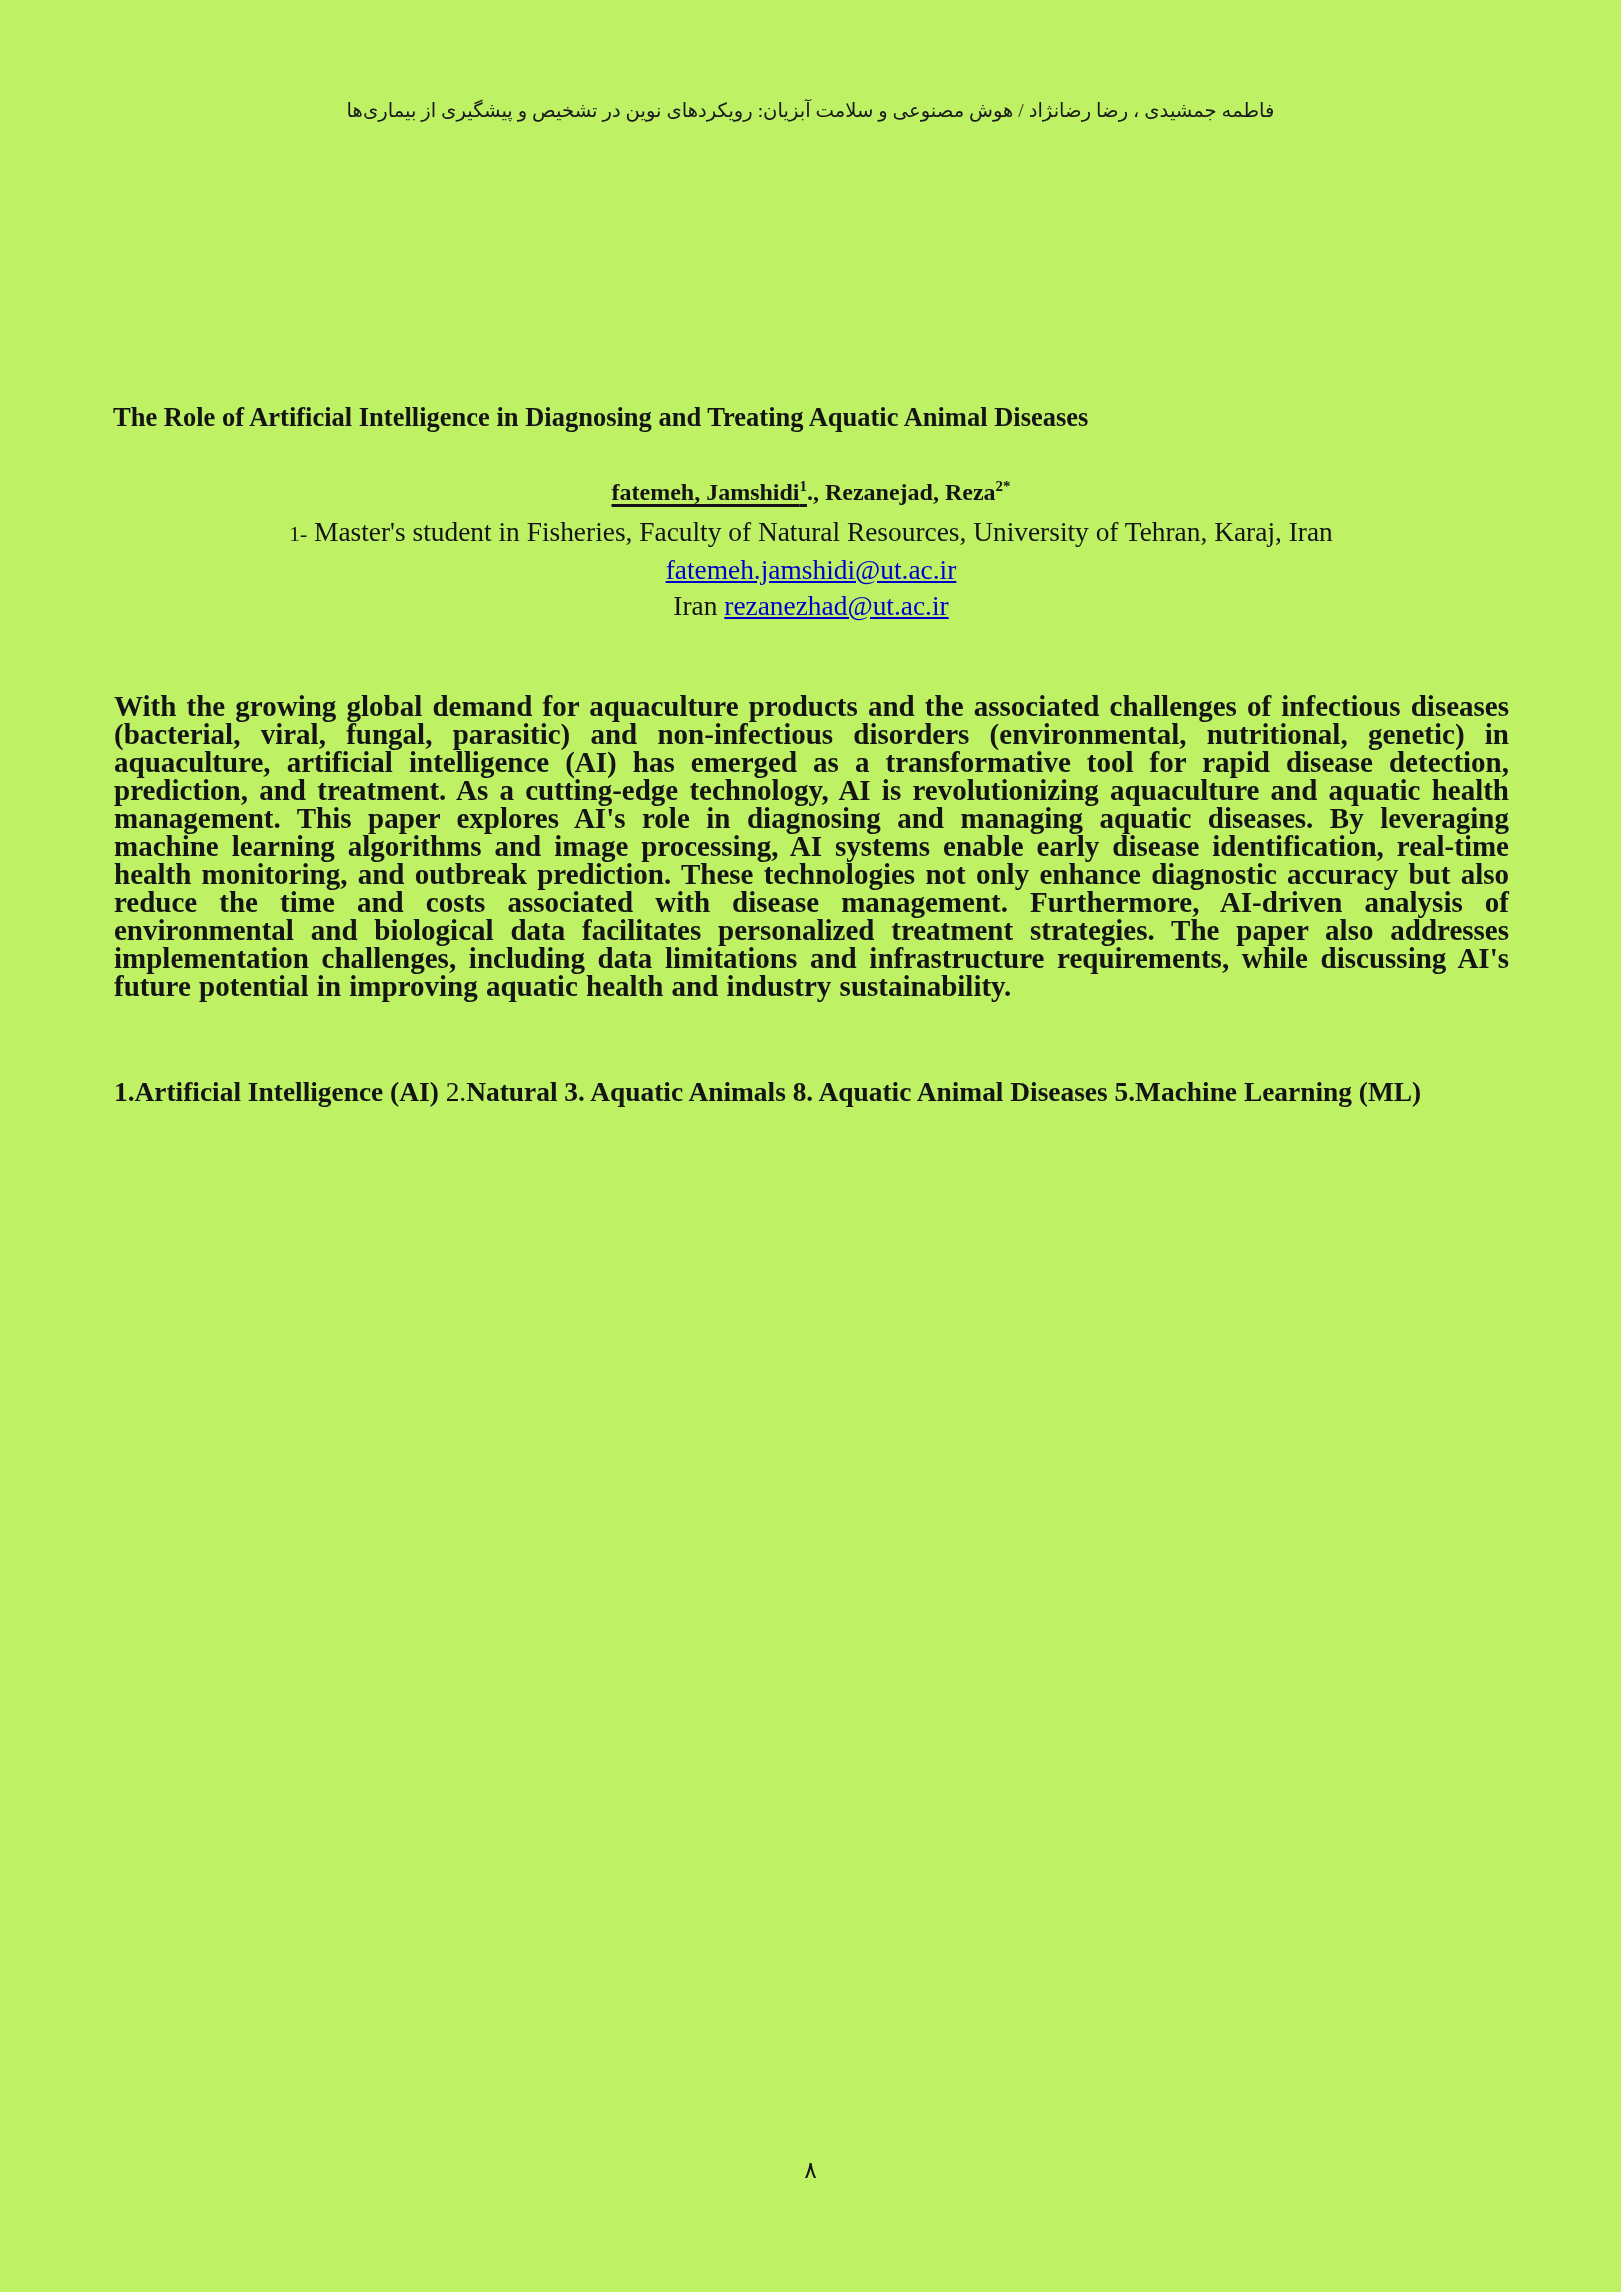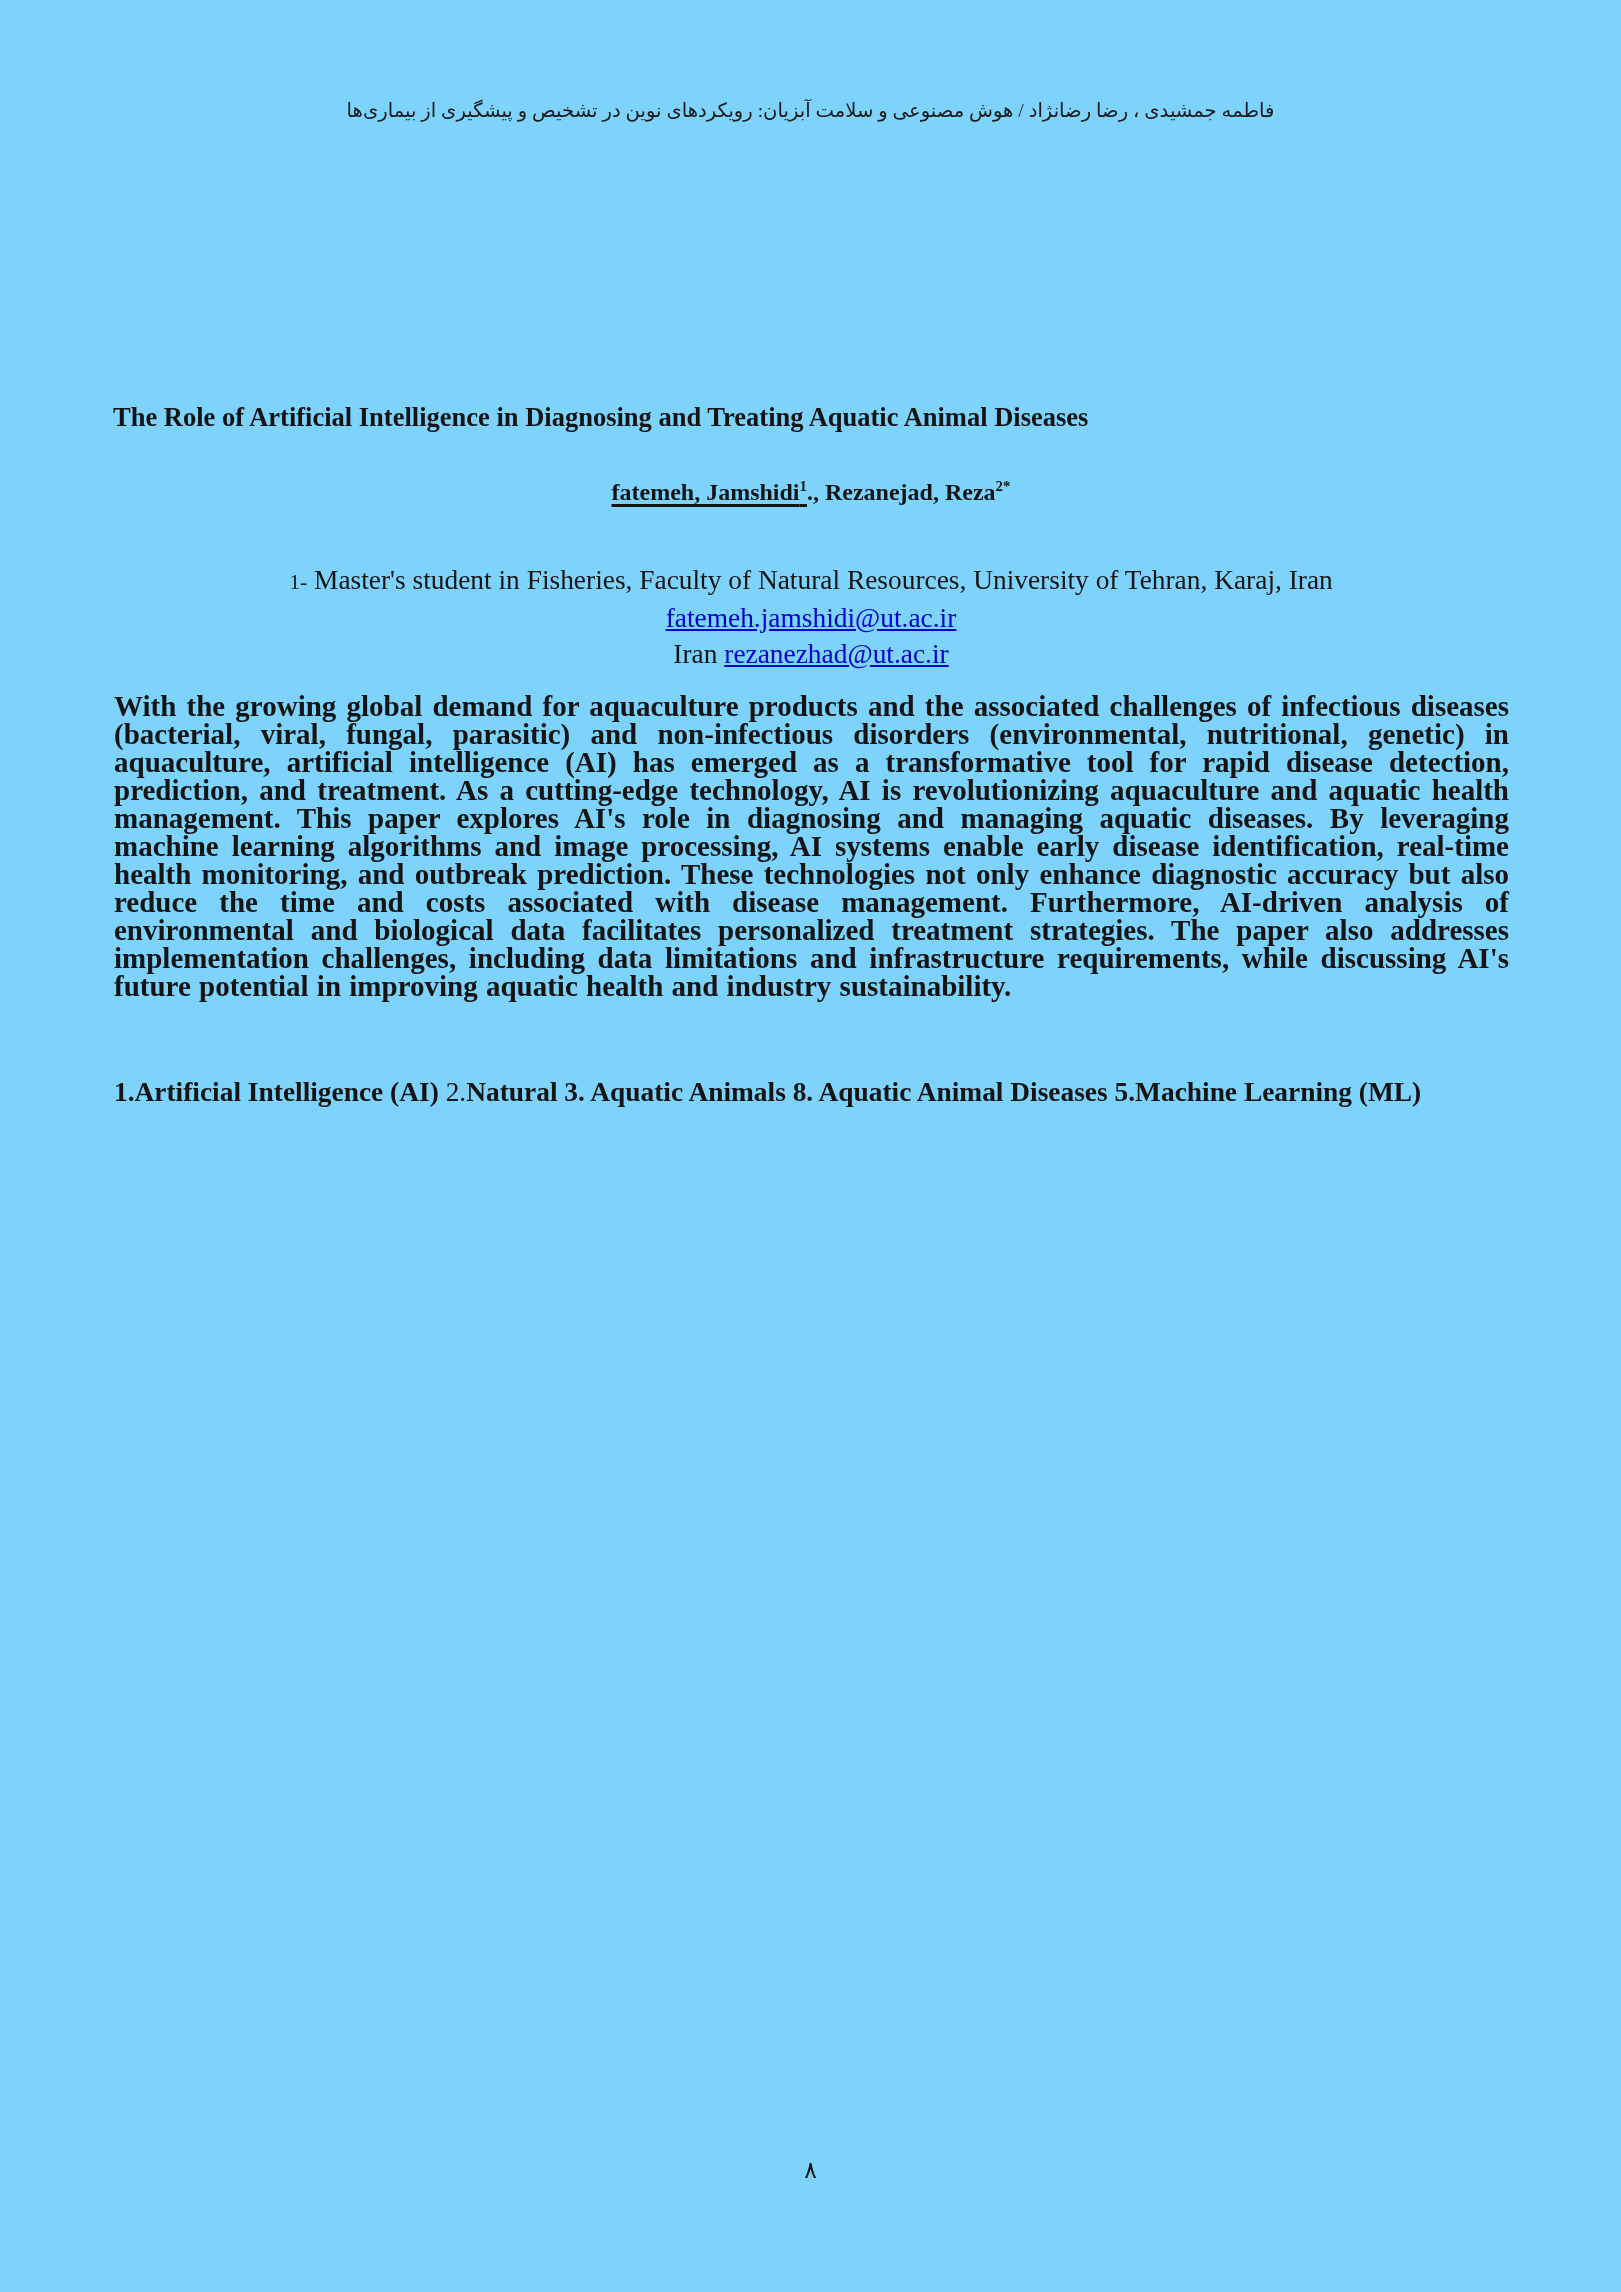--- a/index.html
+++ b/index.html
@@ -4,21 +4,21 @@
 <style>
   html, body {
     margin: 0;
     padding: 0;
     background: #ffffff;
   }
   .page {
     position: relative;
     width: 1621px;
     height: 2293px;
-    background: #7dd3fc;
+    background: #bef264;
     color: #141414;
     font-family: "Liberation Serif", "DejaVu Serif", serif;
     overflow: hidden;
   }
   .running-header {
     position: absolute;
     top: 96px;
     left: 0;
     right: 0;
     text-align: center;
@@ -57,21 +57,20 @@
     text-underline-offset: 3.9px;
   }
   .affil-block {
     position: absolute;
     top: 514px;
     left: 113px;
     right: 112px;
     text-align: center;
     font-size: 27.4px;
     line-height: 36px;
-    margin-top: 48px;
   }
   .affil-small-num {
     font-size: 21.6px;
   }
   a.email-link {
     color: #0000cc;
     text-decoration: underline;
     cursor: pointer;
   }
   .abstract-text {

